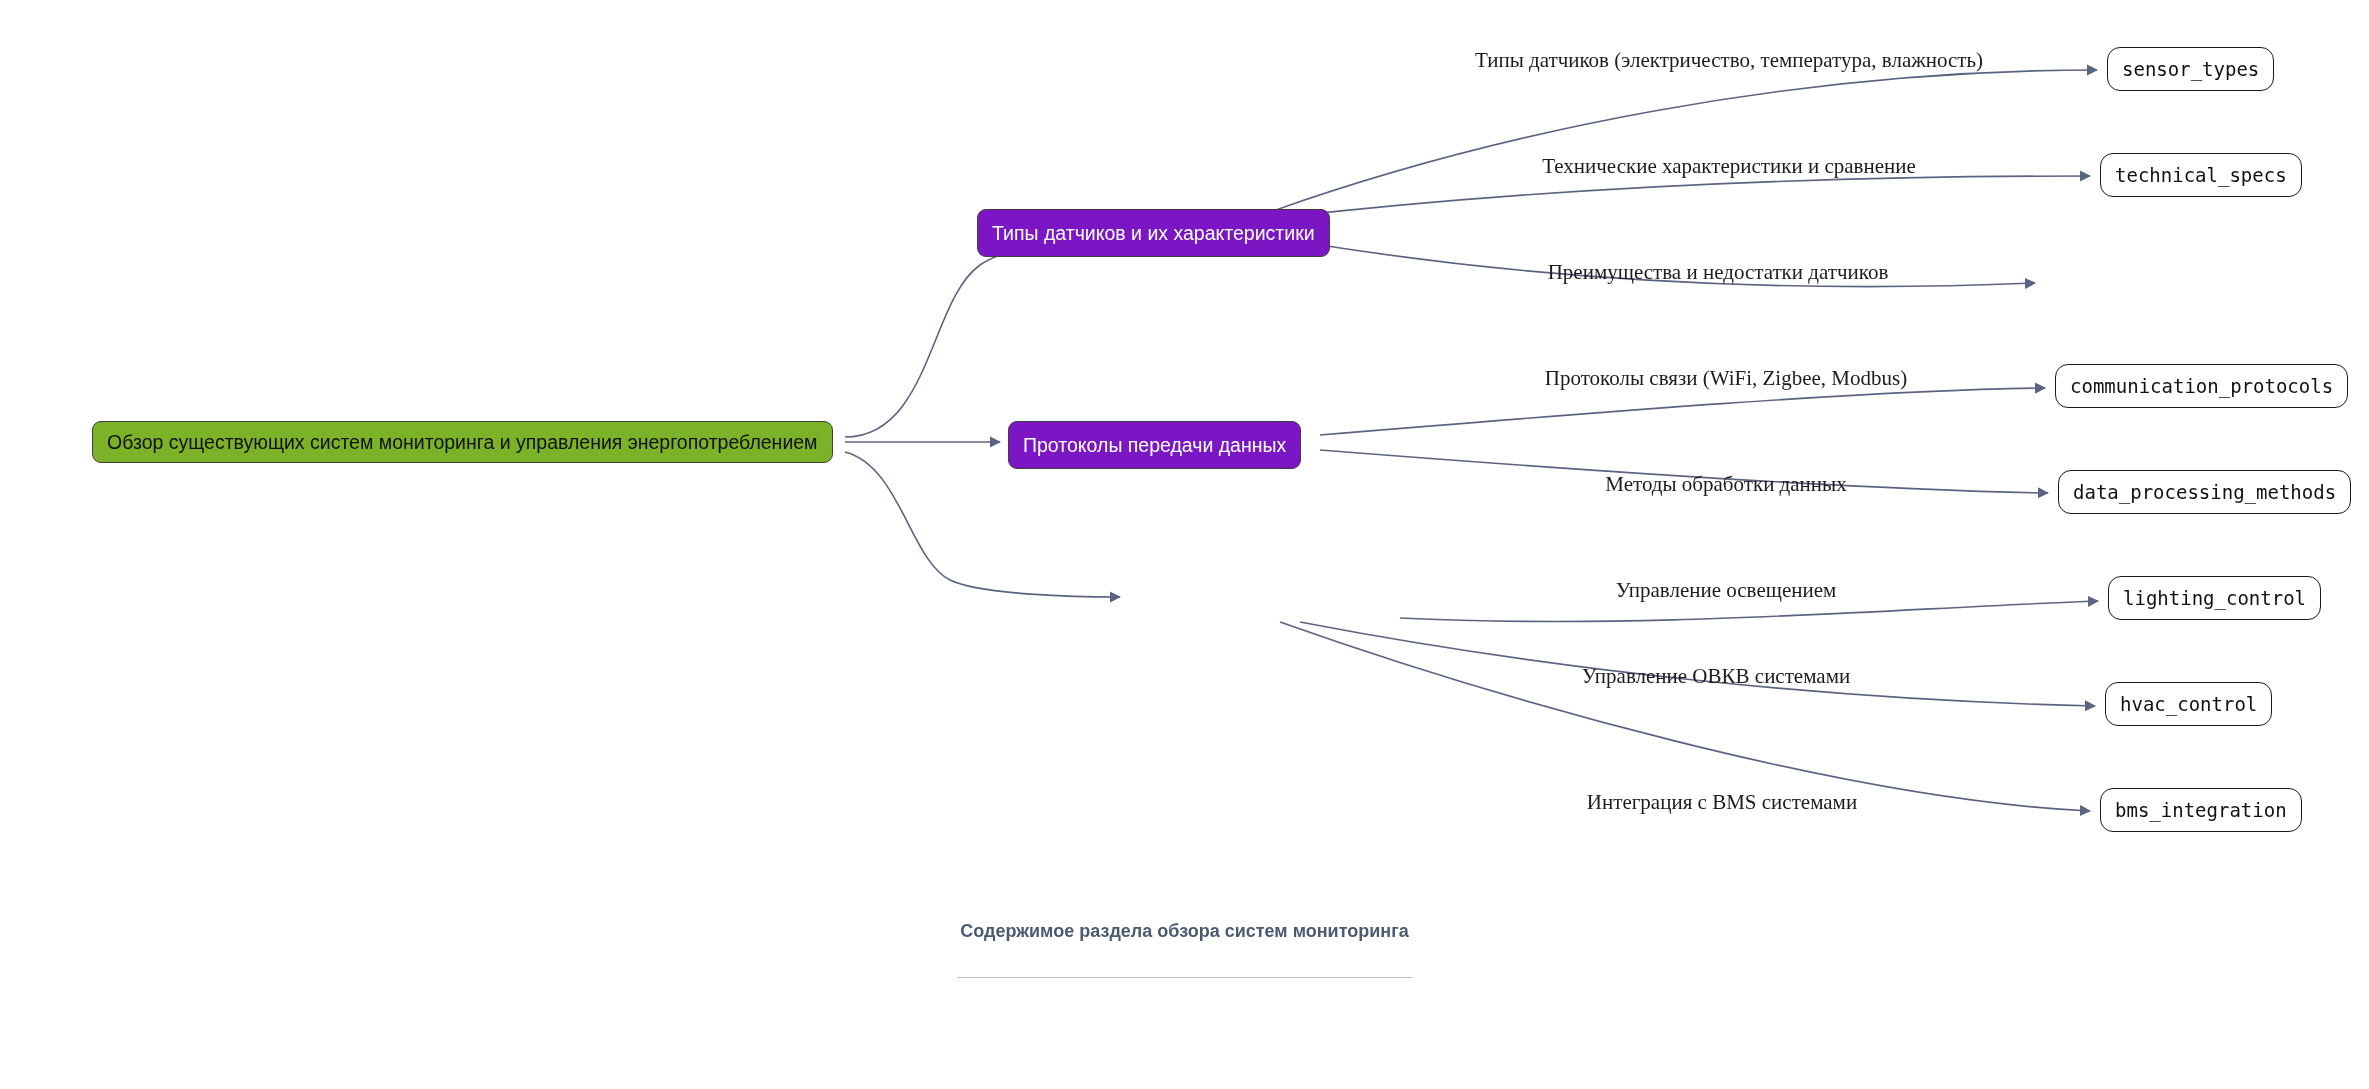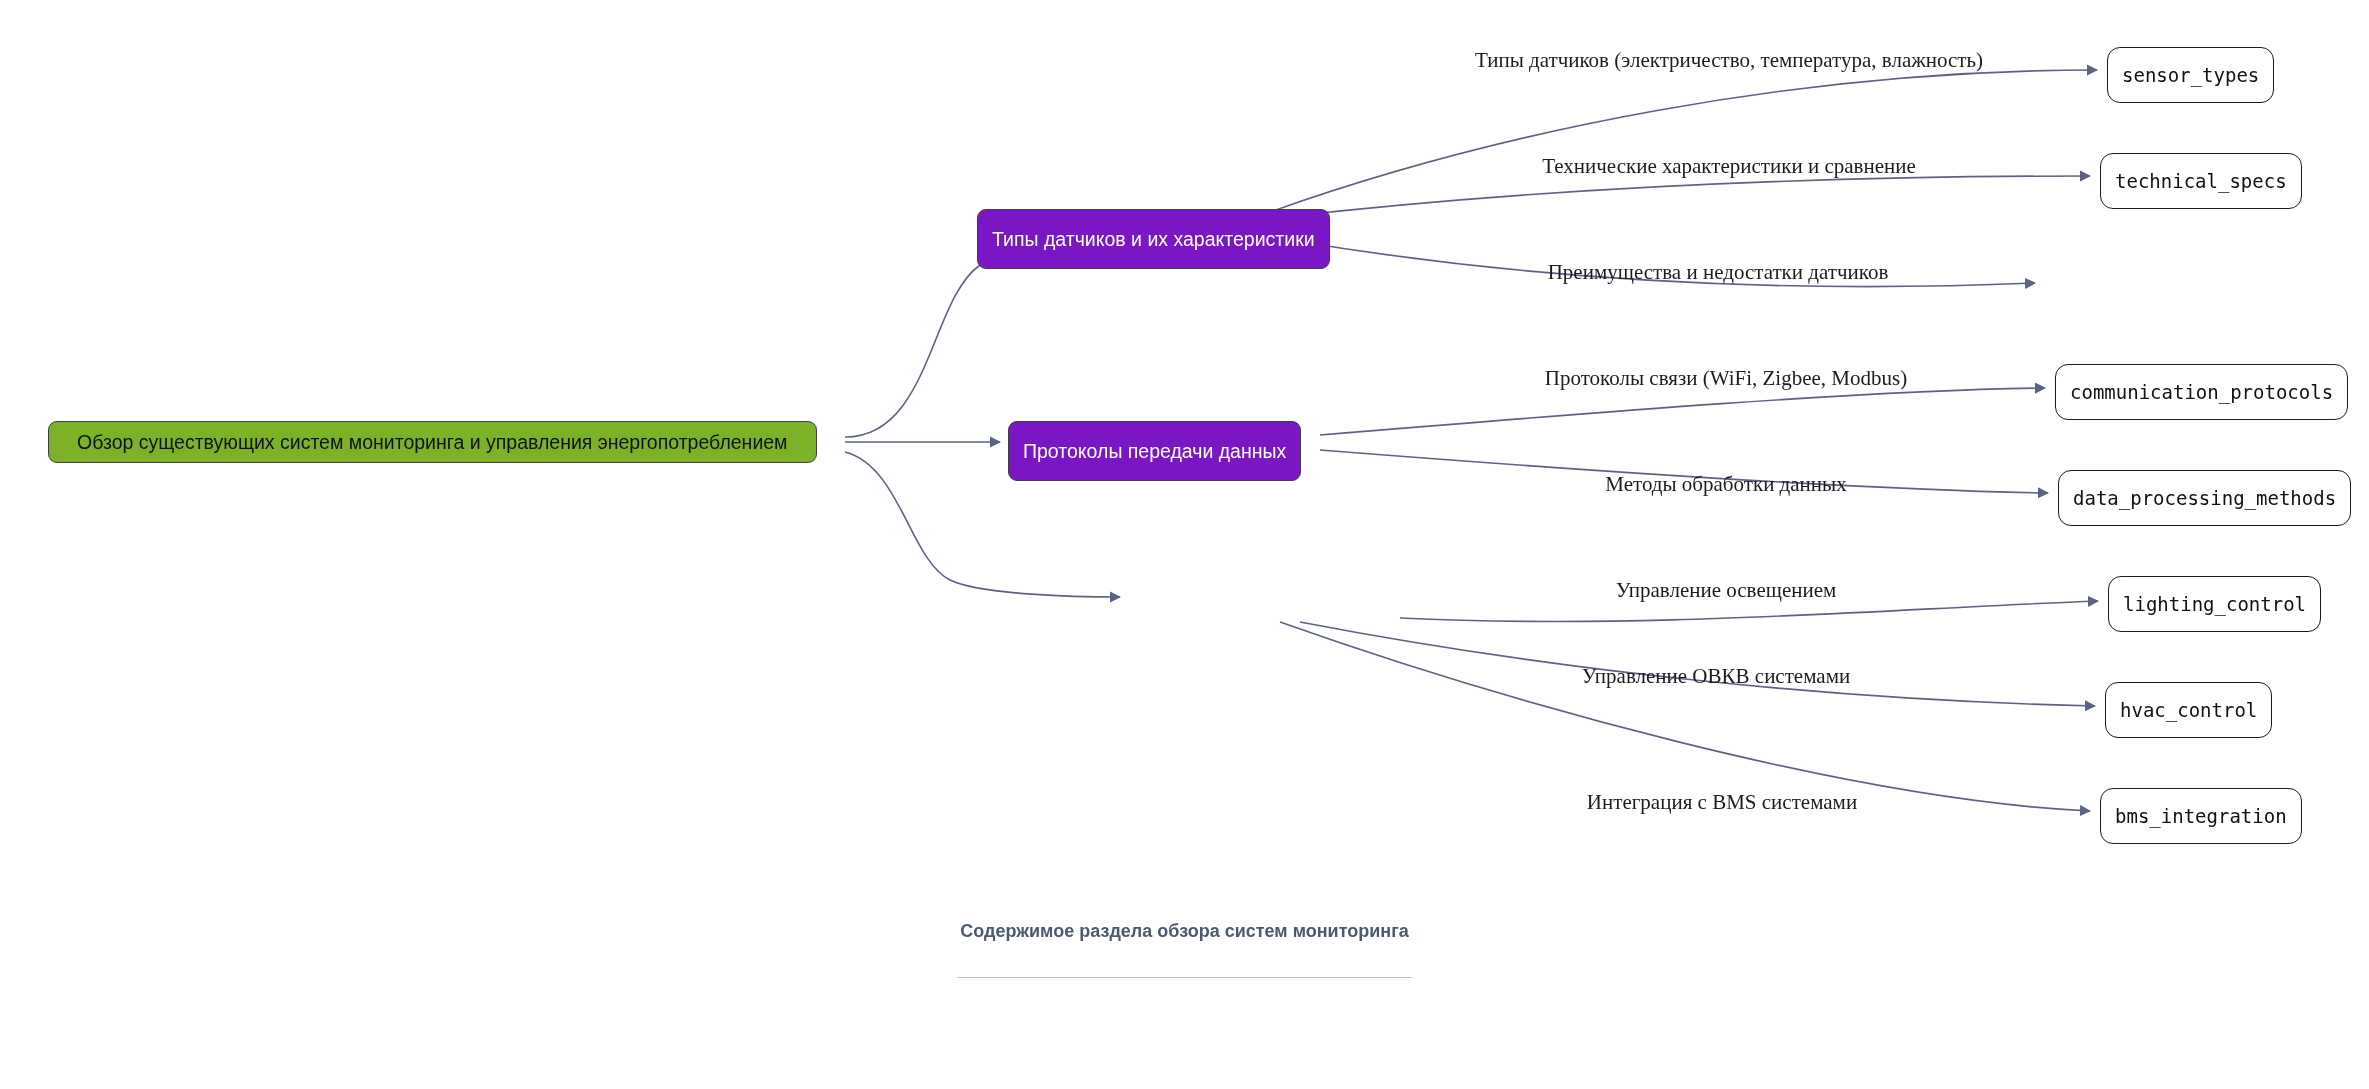--- a/index.html
+++ b/index.html
@@ -34,42 +34,43 @@
     align-items: center;
     justify-content: center;
     white-space: nowrap;
   }
   .node-root {
     background: #7cb227;
     border: 1.2px solid #3f3f3f;
     border-radius: 9px;
     color: #111111;
     font-size: 19.5px;
-    padding: 0 28px;
+    padding: 0 14px;
     height: 42px;
+    margin-left: 44px;
   }
   .node-branch {
     background: #7b16c4;
     border: 1.2px solid #3f3f3f;
     border-radius: 9px;
     color: #ffffff;
     font-size: 19.5px;
     padding: 16px 14px;
-    height: 60px;
+    height: 48px;
     justify-content: center;
   }
   .node-leaf {
     background: #ffffff;
     border: 1.4px solid #1a1a1a;
     border-radius: 13px;
     color: #111111;
     font-family: "DejaVu Sans Mono", monospace;
     font-size: 19px;
     padding: 0 14px;
-    height: 56px;
+    height: 44px;
   }
   .edge-label {
     position: absolute;
     font-family: "Liberation Serif", serif;
     font-size: 21px;
     color: #1c1c1c;
     white-space: nowrap;
     transform: translate(-50%, -50%);
   }
   .footer {

